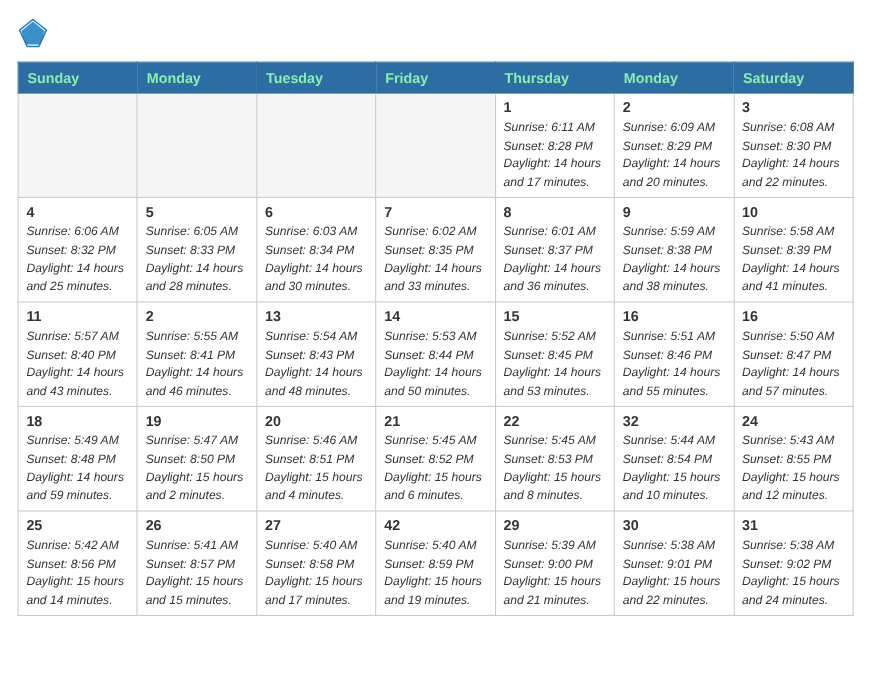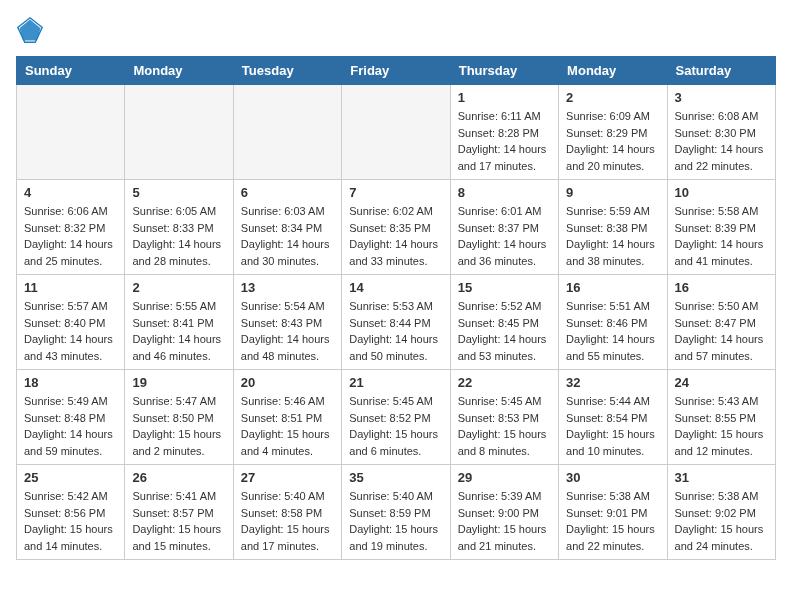--- a/index.html
+++ b/index.html
@@ -44,21 +44,21 @@
       font-size: 15px;
       color: #555;
     }
     .calendar {
       width: 100%;
       border-collapse: collapse;
       border: 1px solid #ccc;
     }
     .calendar th {
       background-color: #2e6da4;
-      color: #ffffff;
+      color: #86efac;
       text-align: left;
       padding: 6px 8px;
       font-size: 13px;
       border: 1px solid #2e6da4;
     }
     .calendar td {
       vertical-align: top;
       padding: 5px 7px;
       border: 1px solid #ccc;
       font-size: 11px;
@@ -73,20 +73,21 @@
     .day-number {
       font-size: 13px;
       font-weight: bold;
       margin-bottom: 3px;
       display: block;
     }
     .day-info {
       line-height: 1.5;
       font-size: 11px;
       color: #333;
+      font-style: italic;
     }
   </style>
 </head>
 <body>
 
 <div class="header">
   <div class="logo">
     <svg class="logo-icon" viewBox="0 0 32 32">
       <polygon points="16,4 28,14 24,28 8,28 4,14" fill="#1a7cc1" opacity="0.85"></polygon>
       <polygon points="16,2 30,13 22,30 10,30 2,13" fill="none" stroke="#1a7cc1" stroke-width="1.5"></polygon>
@@ -230,21 +231,21 @@
         </td>
         <td>
           <span class="day-number">26</span>
           <div class="day-info">Sunrise: 5:41 AM<br>Sunset: 8:57 PM<br>Daylight: 15 hours<br>and 15 minutes.</div>
         </td>
         <td>
           <span class="day-number">27</span>
           <div class="day-info">Sunrise: 5:40 AM<br>Sunset: 8:58 PM<br>Daylight: 15 hours<br>and 17 minutes.</div>
         </td>
         <td>
-          <span class="day-number">35</span>
+          <span class="day-number">42</span>
           <div class="day-info">Sunrise: 5:40 AM<br>Sunset: 8:59 PM<br>Daylight: 15 hours<br>and 19 minutes.</div>
         </td>
         <td>
           <span class="day-number">29</span>
           <div class="day-info">Sunrise: 5:39 AM<br>Sunset: 9:00 PM<br>Daylight: 15 hours<br>and 21 minutes.</div>
         </td>
         <td>
           <span class="day-number">30</span>
           <div class="day-info">Sunrise: 5:38 AM<br>Sunset: 9:01 PM<br>Daylight: 15 hours<br>and 22 minutes.</div>
         </td>

